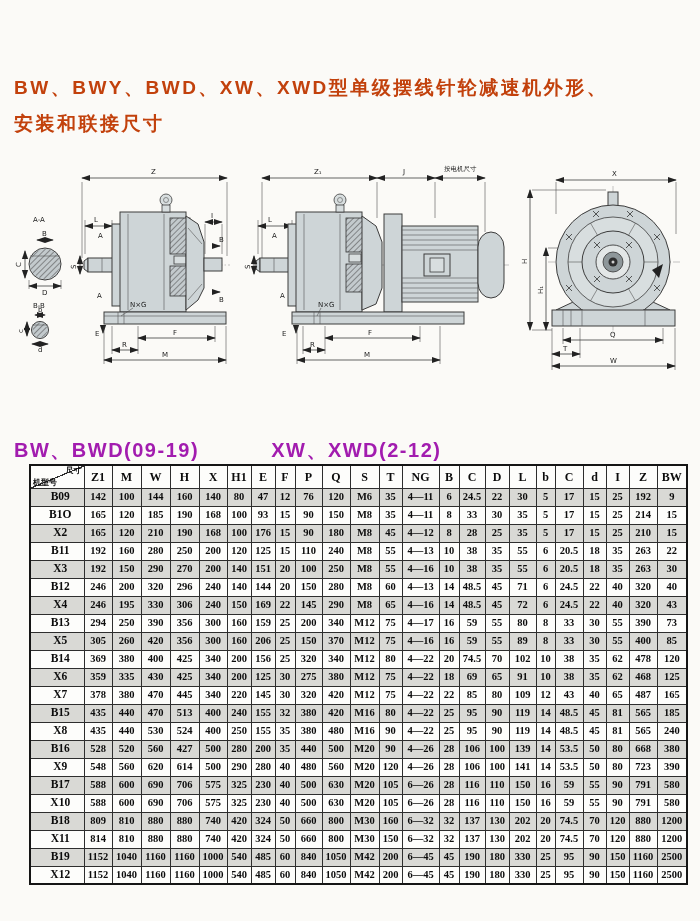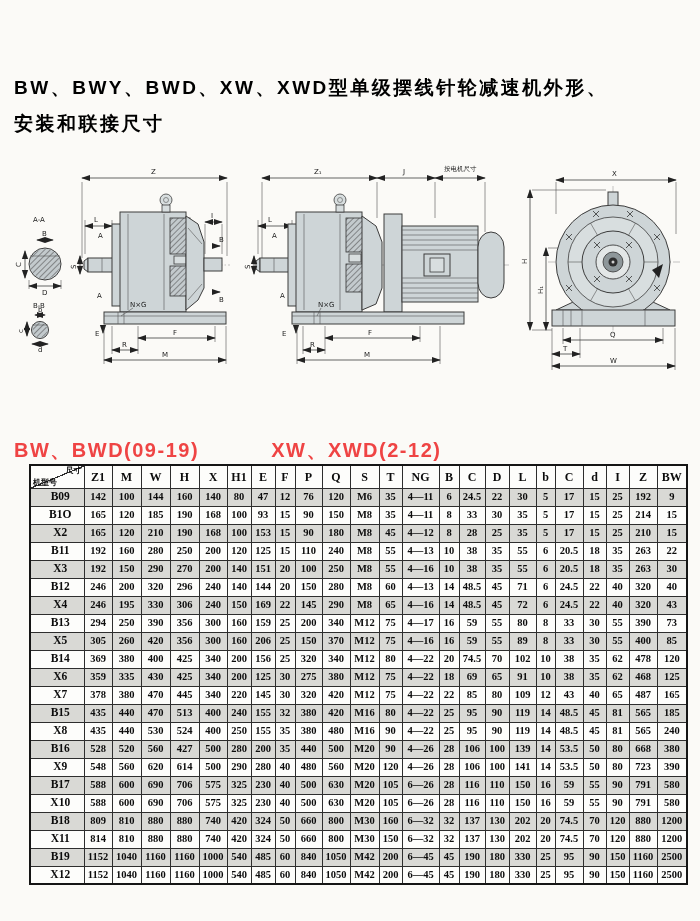--- a/index.html
+++ b/index.html
@@ -4,26 +4,26 @@
 <style>
   * { margin:0; padding:0; box-sizing:border-box; }
   body { background:#e8e8e6; font-family:"Liberation Serif", serif; }
   .page {
     position:relative; width:700px; height:921px; margin:0 auto;
     background:#fbfaf7; overflow:hidden; color:#111;
   }
   .title {
     position:absolute; left:14px; top:70px; width:670px;
     font-family:"Liberation Sans", sans-serif; font-weight:bold;
-    font-size:19px; line-height:1.9; letter-spacing:2.5px; color:#000000;
+    font-size:19px; line-height:1.9; letter-spacing:2.5px; color:#c2410c;
   }
   .subtitle {
     position:absolute; left:14px; top:437px;
     font-family:"Liberation Sans", sans-serif; font-weight:bold;
-    font-size:20px; letter-spacing:1.5px; color:#ef4444;
+    font-size:20px; letter-spacing:1.5px; color:#a21caf;
   }
   .subtitle .gap { display:inline-block; width:58px; }
   svg.drawings { position:absolute; left:0; top:158px; }
   svg.drawings text { font-family:"DejaVu Sans", sans-serif; font-size:7px; fill:#1a1a1a; }
   svg.drawings text.cn { font-size:6.5px; }
   .dl { stroke:#222; stroke-width:0.7; fill:none; }
   .ext { stroke:#444; stroke-width:0.55; fill:none; }
   .ol { stroke:#3c3c3c; stroke-width:1; fill:#ced5d7; }
   .ol2 { stroke:#3c3c3c; stroke-width:0.8; fill:#d8dedf; }
   .thin { stroke:#555; stroke-width:0.6; fill:none; }
@@ -450,21 +450,21 @@
             <td>15</td>
           </tr>
           <tr>
             <th>X2</th>
             <td>165</td>
             <td>120</td>
             <td>210</td>
             <td>190</td>
             <td>168</td>
             <td>100</td>
-            <td>153</td>
+            <td>176</td>
             <td>15</td>
             <td>90</td>
             <td>180</td>
             <td>M8</td>
             <td>45</td>
             <td>4—12</td>
             <td>8</td>
             <td>28</td>
             <td>25</td>
             <td>35</td>

